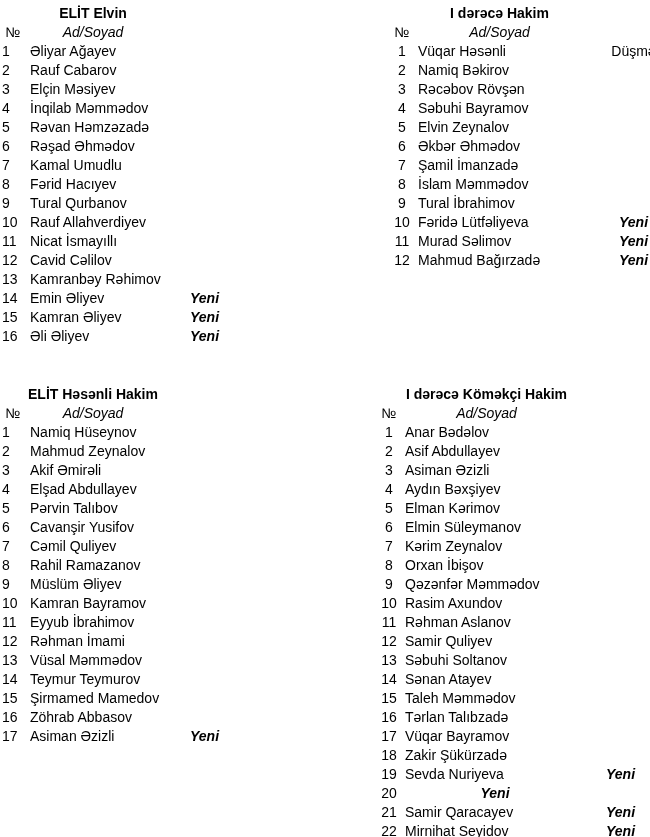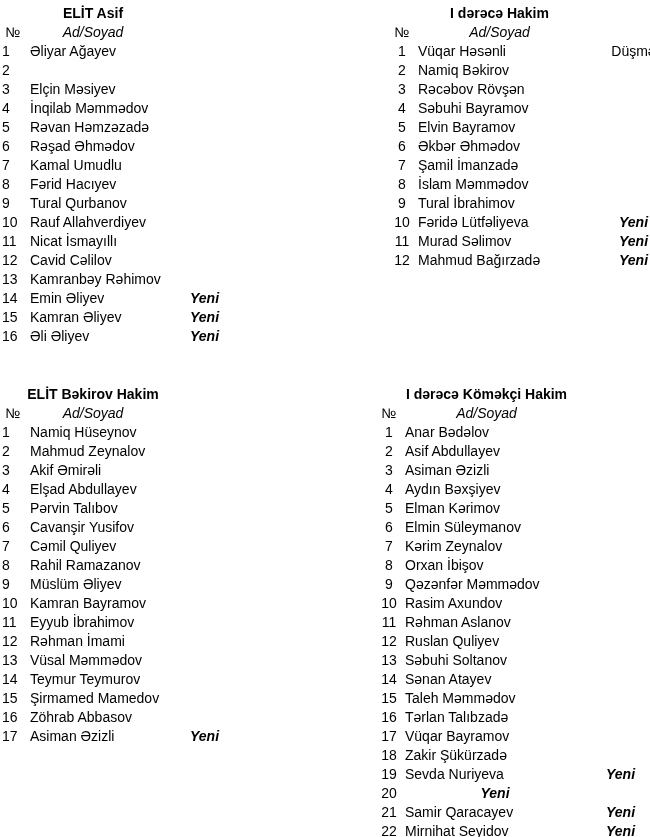--- a/index.html
+++ b/index.html
@@ -47,34 +47,35 @@
   .variant-left  .row .tag { text-align:left; }
   .variant-right .row .tag { text-align:center; }
   .row .tag.italic { font-style:italic;font-weight:bold; }
 </style>
 </head>
 <body>
 
 <div class="page">
 
   <section class="block variant-left pos-tl">
-    <div class="title">ELİT Asif</div>
+    <div class="title">ELİT Elvin</div>
     <div class="colhead">
       <span class="no">№</span>
       <span class="adsoyad">Ad/Soyad</span>
     </div>
     <div class="rows">
     <div class="row">
       <span class="num">1</span>
       <span class="name">Əliyar Ağayev</span>
       <span class="tag"></span>
     </div>
 
     <div class="row">
       <span class="num">2</span>
+      <span class="name">Rauf Cabarov</span>
       <span class="tag"></span>
     </div>
 
     <div class="row">
       <span class="num">3</span>
       <span class="name">Elçin Məsiyev</span>
       <span class="tag"></span>
     </div>
 
     <div class="row">
@@ -183,21 +184,21 @@
     </div>
 
     <div class="row">
       <span class="num">4</span>
       <span class="name">Səbuhi Bayramov</span>
       <span class="tag"></span>
     </div>
 
     <div class="row">
       <span class="num">5</span>
-      <span class="name">Elvin Bayramov</span>
+      <span class="name">Elvin Zeynalov</span>
       <span class="tag"></span>
     </div>
 
     <div class="row">
       <span class="num">6</span>
       <span class="name">Əkbər Əhmədov</span>
       <span class="tag"></span>
     </div>
 
     <div class="row">
@@ -232,21 +233,21 @@
 
     <div class="row">
       <span class="num">12</span>
       <span class="name">Mahmud Bağırzadə</span>
       <span class="tag italic">Yeni</span>
     </div>
   </div>
   </section>
 
   <section class="block variant-left pos-bl">
-    <div class="title">ELİT Bəkirov Hakim</div>
+    <div class="title">ELİT Həsənli Hakim</div>
     <div class="colhead">
       <span class="no">№</span>
       <span class="adsoyad">Ad/Soyad</span>
     </div>
     <div class="rows">
     <div class="row">
       <span class="num">1</span>
       <span class="name">Namiq Hüseynov</span>
       <span class="tag"></span>
     </div>
@@ -417,21 +418,21 @@
     </div>
 
     <div class="row">
       <span class="num">11</span>
       <span class="name">Rəhman Aslanov</span>
       <span class="tag"></span>
     </div>
 
     <div class="row">
       <span class="num">12</span>
-      <span class="name">Ruslan Quliyev</span>
+      <span class="name">Samir Quliyev</span>
       <span class="tag"></span>
     </div>
 
     <div class="row">
       <span class="num">13</span>
       <span class="name">Səbuhi Soltanov</span>
       <span class="tag"></span>
     </div>
 
     <div class="row">

